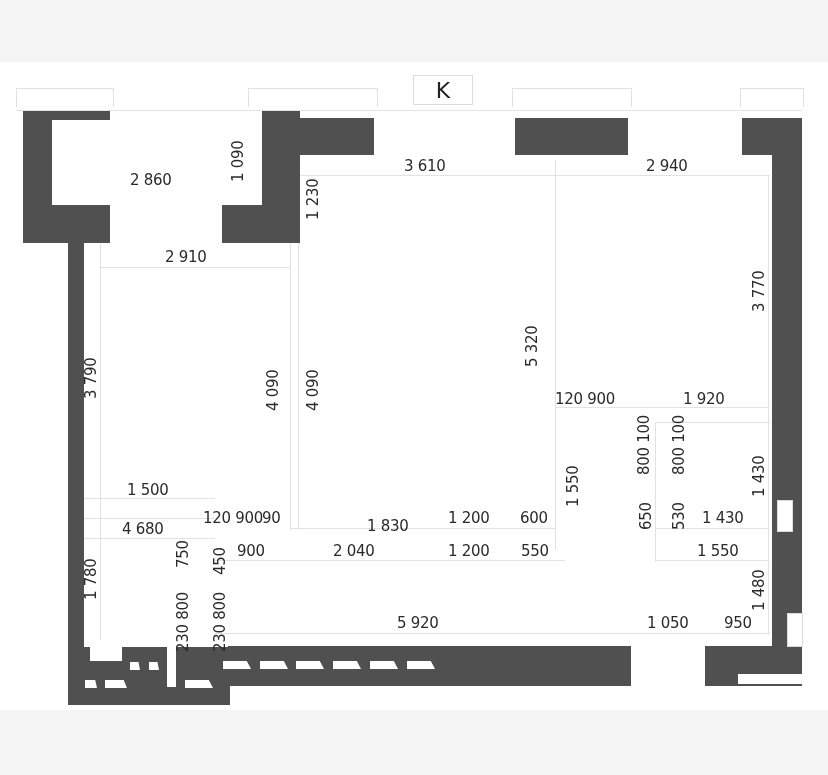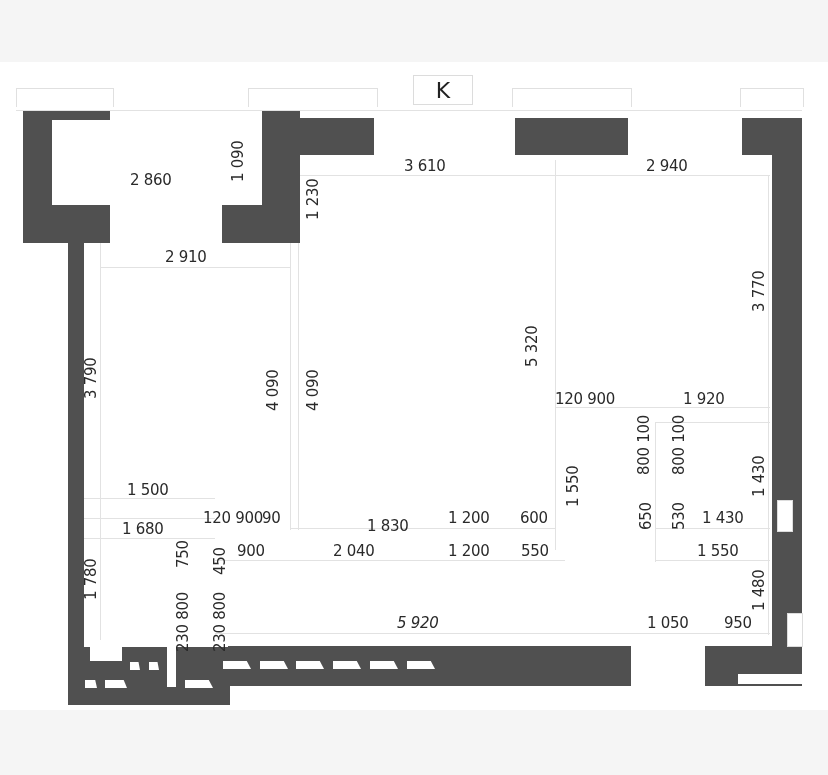--- a/index.html
+++ b/index.html
@@ -109,27 +109,27 @@
       <span class="dim" style="left: 165px; top: 250px;">2 910</span>
       <span class="dim" style="left: 555px; top: 392px;">120 900</span>
       <span class="dim" style="left: 683px; top: 392px;">1 920</span>
       <span class="dim" style="left: 127px; top: 483px;">1 500</span>
       <span class="dim" style="left: 203px; top: 511px;">120 900</span>
       <span class="dim" style="left: 262px; top: 511px;">90</span>
       <span class="dim" style="left: 343px; top: 519px; margin-left: 24px;">1 830</span>
       <span class="dim" style="left: 448px; top: 511px;">1 200</span>
       <span class="dim" style="left: 520px; top: 511px; text-align: right;">600</span>
       <span class="dim" style="left: 702px; top: 511px;">1 430</span>
-      <span class="dim" style="left: 122px; top: 522px;">1 680</span>
+      <span class="dim" style="left: 122px; top: 522px;">4 680</span>
       <span class="dim" style="left: 237px; top: 544px;">900</span>
       <span class="dim" style="left: 333px; top: 544px;">2 040</span>
       <span class="dim" style="left: 448px; top: 544px;">1 200</span>
       <span class="dim" style="left: 521px; top: 544px;">550</span>
       <span class="dim" style="left: 697px; top: 544px;">1 550</span>
-      <span class="dim" style="left: 397px; top: 616px; font-style: italic;">5 920</span>
+      <span class="dim" style="left: 397px; top: 616px;">5 920</span>
       <span class="dim" style="left: 647px; top: 616px;">1 050</span>
       <span class="dim" style="left: 724px; top: 616px;">950</span>
     </div>
   <div id="dims-v">
       <span class="dim v" style="left: 231px; top: 182px;">1 090</span>
       <span class="dim v" style="left: 306px; top: 220px;">1 230</span>
       <span class="dim v" style="left: 752px; top: 312px;">3 770</span>
       <span class="dim v" style="left: 525px; top: 367px;">5 320</span>
       <span class="dim v" style="left: 84px; top: 399px;">3 790</span>
       <span class="dim v" style="left: 266px; top: 411px;">4 090</span>

